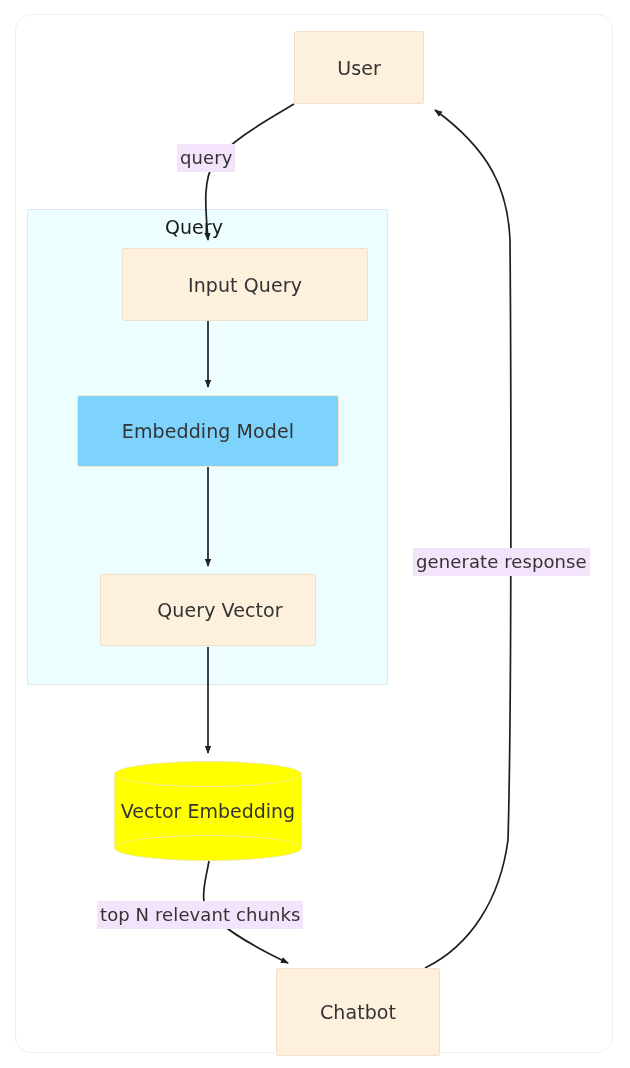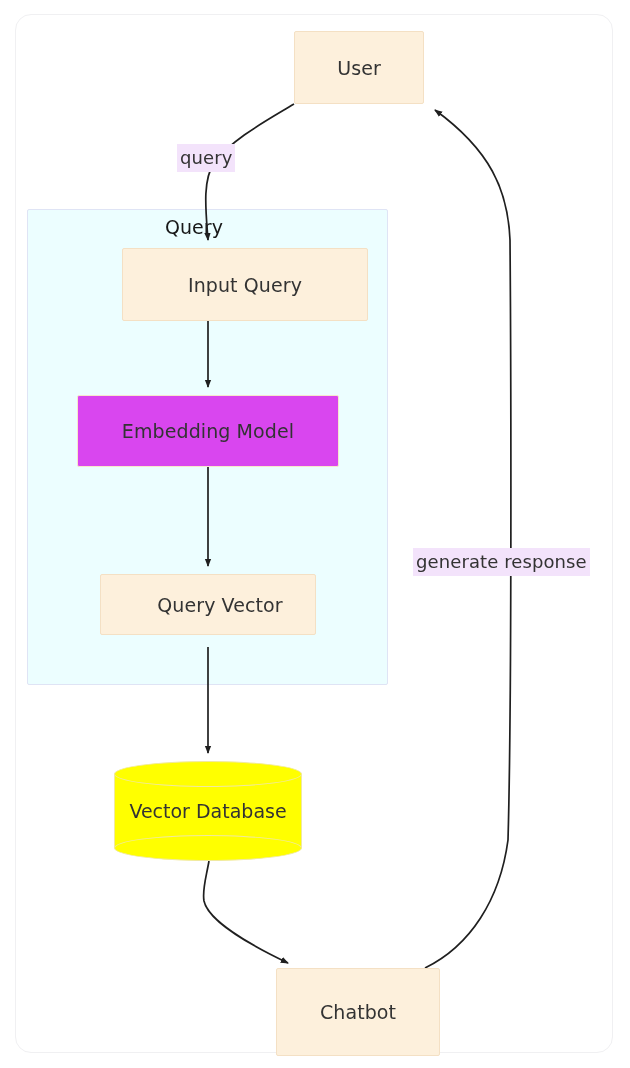--- a/index.html
+++ b/index.html
@@ -63,27 +63,27 @@
     color: #333333;
     letter-spacing: 0.1px;
     text-align: center;
     border-radius: 2px;
   }
   .node-cream {
     background: #fdf0dc;
     border: 1.3px solid #f4e0c4;
   }
   .node-pink {
-    background: #d946ef;
+    background: #7dd3fc;
     border: 1.3px solid #f7e7cd;
   }
   .node-user      { left: 294px; top: 31px;  width: 130px; height: 73px; }
   .node-input     { left: 105px; top: 248px; width: 246px; height: 73px; margin-left: 17px; }
   .node-embedding { left: 77px;  top: 395px; width: 262px; height: 72px; }
-  .node-qvector   { left: 100px; top: 574px; width: 216px; height: 61px; padding-left: 24px; }
+  .node-qvector   { left: 100px; top: 574px; width: 216px; height: 72px; padding-left: 24px; }
   .node-chatbot   { left: 276px; top: 968px; width: 164px; height: 88px; }
 
   
   .cylinder {
     position: absolute;
     left: 114px;
     top: 761px;
     width: 188px;
     height: 100px;
   }
@@ -190,23 +190,24 @@
   </div>
 
   <div class="node node-cream node-qvector">
     <span>Query Vector</span>
   </div>
 
   <div class="cylinder">
     <div class="cyl-body"></div>
     <div class="cyl-bottom"></div>
     <div class="cyl-top"></div>
-    <div class="cyl-text">Vector Database</div>
+    <div class="cyl-text">Vector Embedding</div>
   </div>
 
   <div class="node node-cream node-chatbot">
     <span>Chatbot</span>
   </div>
 
   <div class="edge-label lbl-query">query</div>
+  <div class="edge-label lbl-topn">top N relevant chunks</div>
   <div class="edge-label lbl-generate">generate response</div>
 
 </div>
 
 </body></html>

